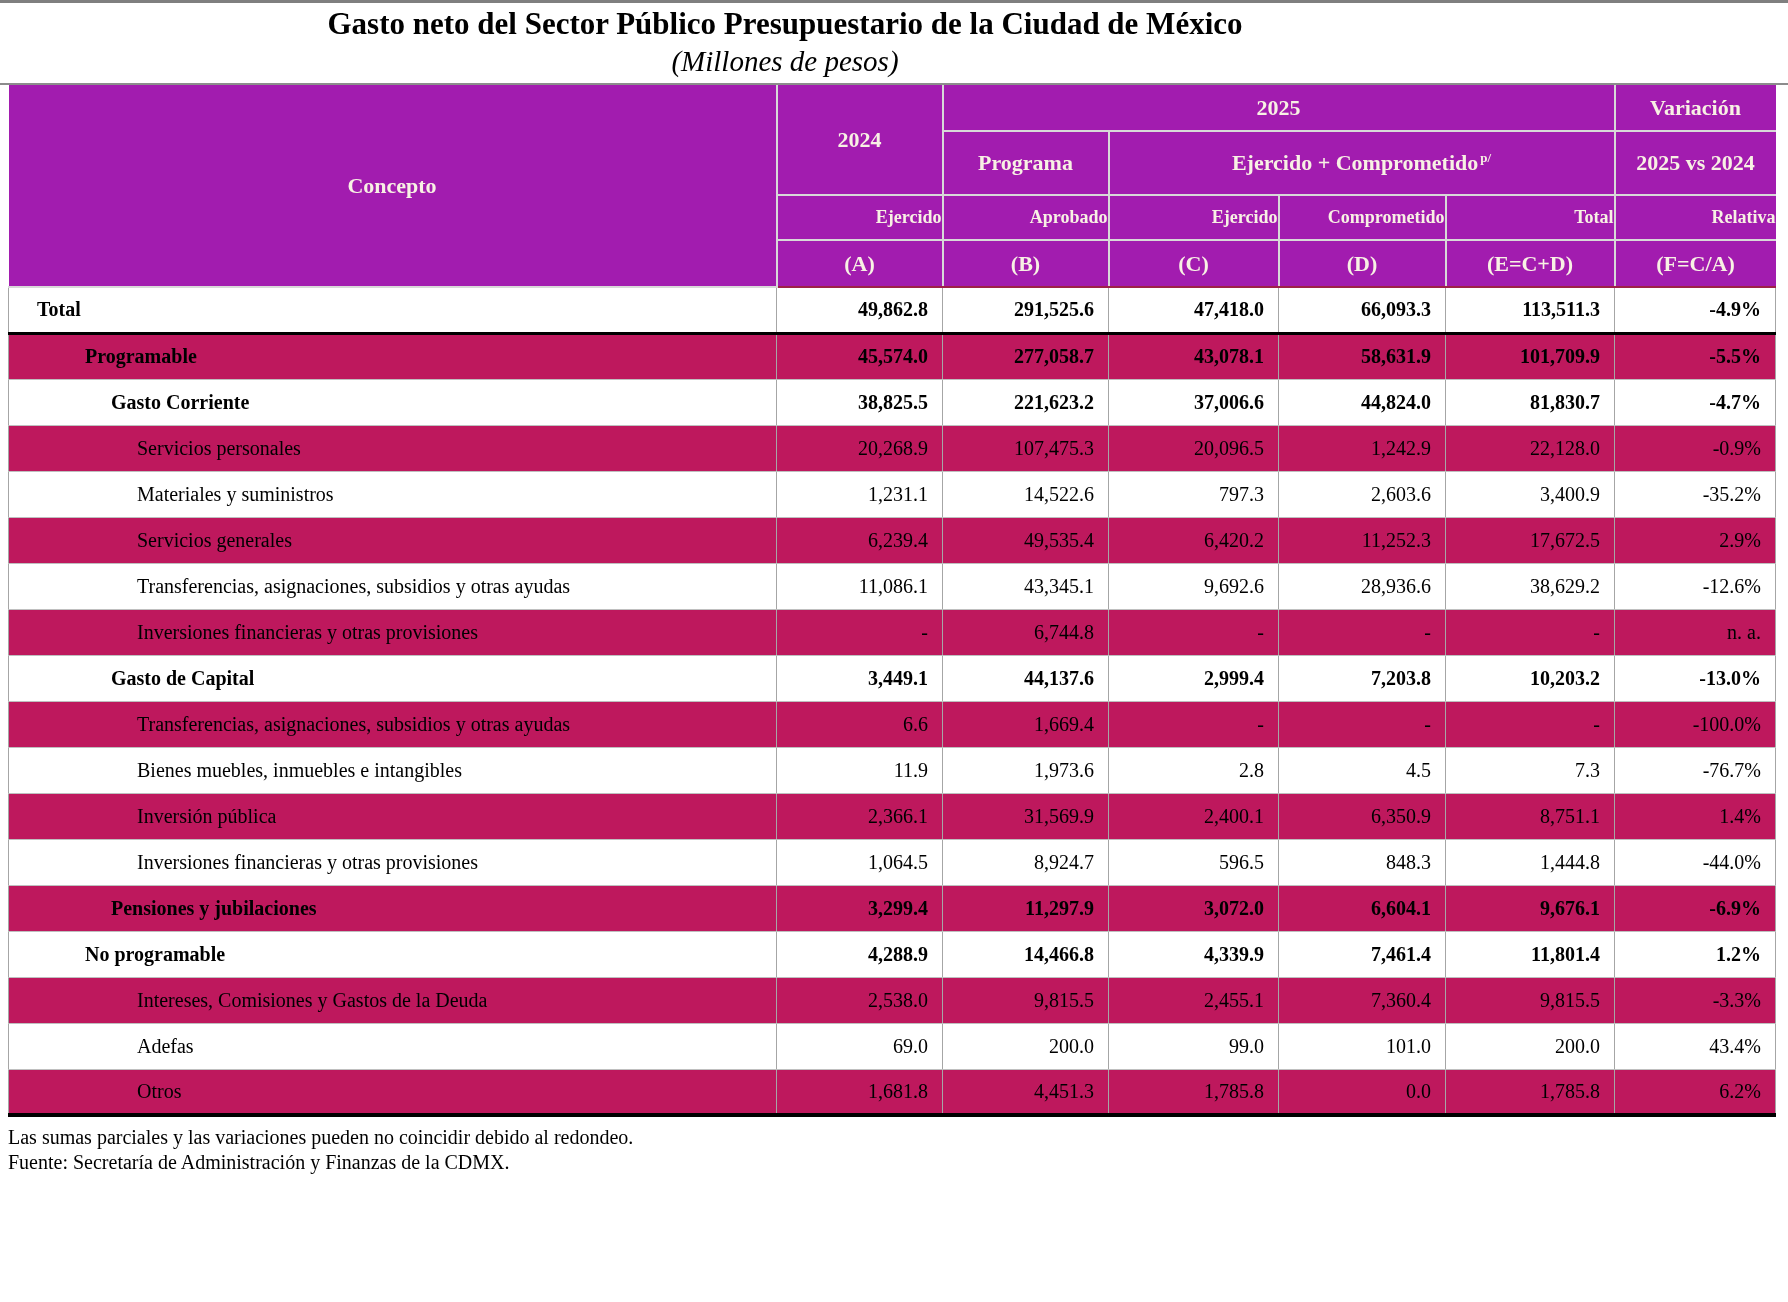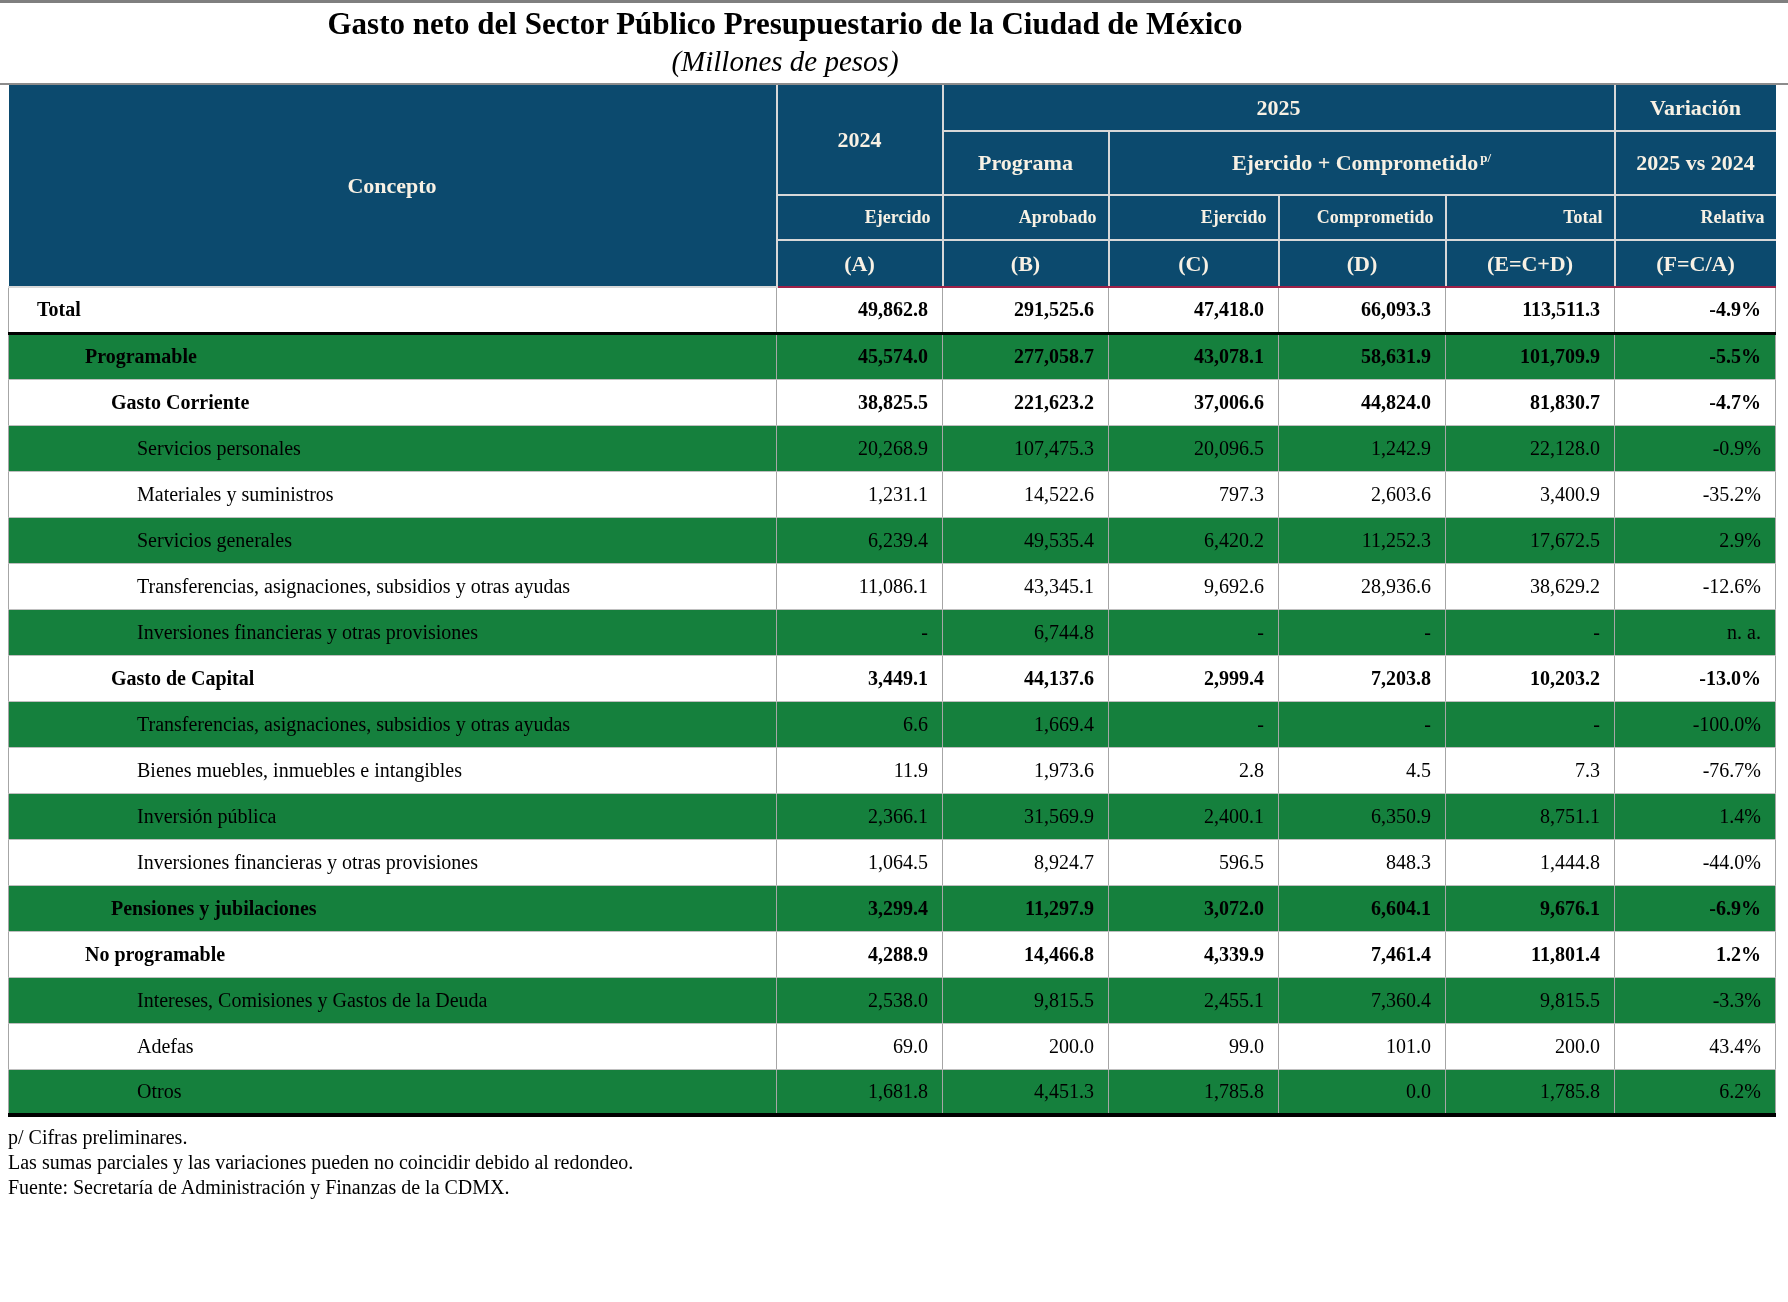--- a/index.html
+++ b/index.html
@@ -15,43 +15,43 @@
   .title-block { width: 1570px; text-align: center; margin-top: 2px; }
   .title-line1 { font-size: 31px; font-weight: bold; line-height: 38px; }
   .title-line2 { font-size: 29px; font-weight: bold; line-height: 37px; }
   .title-line3 { font-size: 29px; font-style: italic; line-height: 36px; }
   .table-top-line { width: 1788px; height: 2px; background: #8c8c8c; margin-top: 4px; }
 
   table { border-collapse: collapse; table-layout: fixed; width: 1767px; margin-left: 8px; }
 
   
   thead td {
-    background: #0c4a6e;
+    background: #a21caf;
     color: #F8F1E4;
     font-weight: bold;
     text-align: center;
     vertical-align: middle;
     border: 2px solid #D8D8D8;
     font-size: 22px;
-    padding: 2px 11px;
+    padding: 2px 0;
   }
   thead tr:first-child td { border-top: none; }
   thead td:first-child { border-left: none; }
   thead td.last-col { border-right: none; }
   thead tr.sub-row td { font-size: 18px; text-align: right; }
   thead tr.letters-row td { border-bottom: 2px solid #9E2148; font-size: 22px; }
   thead td sup { font-size: 13px; vertical-align: super; margin-left: 2px; }
   tr.h-row1 { height: 46px; }
   tr.h-row2 { height: 64px; }
   tr.h-row3 { height: 45px; }
   tr.h-row4 { height: 47px; }
 
   
   tbody tr { height: 46px; background: #ffffff; }
-  tbody tr.shade { background: #15803d; }
+  tbody tr.shade { background: #be185d; }
   tbody td {
     border: 1px solid #A6A6A6;
     border-top: 1px solid #BFBFBF;
     border-bottom: 1px solid #BFBFBF;
     font-size: 20px;
     vertical-align: middle;
     padding: 2px 4px;
   }
   tbody tr:first-child td { border-top: none; border-bottom: 3px solid #000000; }
   tbody tr:last-child td { border-bottom: 4px solid #000000; }
@@ -276,16 +276,15 @@
         <td class="val">4,451.3</td>
         <td class="val">1,785.8</td>
         <td class="val">0.0</td>
         <td class="val">1,785.8</td>
         <td class="val">6.2%</td>
       </tr>
     </tbody>
 </table>
 
 <div class="footnotes">
-  <div>p/ Cifras preliminares.</div>
   <div>Las sumas parciales y las variaciones pueden no coincidir debido al redondeo.</div>
   <div>Fuente: Secretaría de Administración y Finanzas de la CDMX.</div>
 </div>
 
 </body></html>

